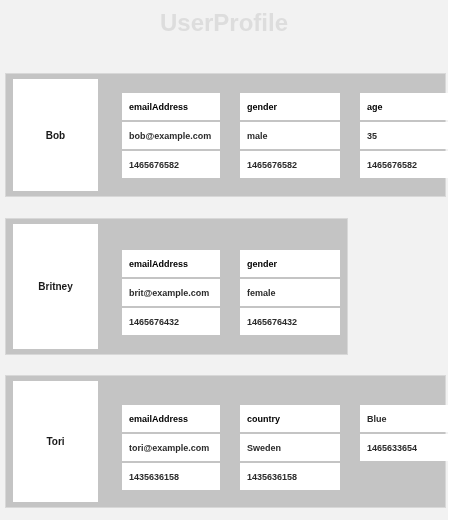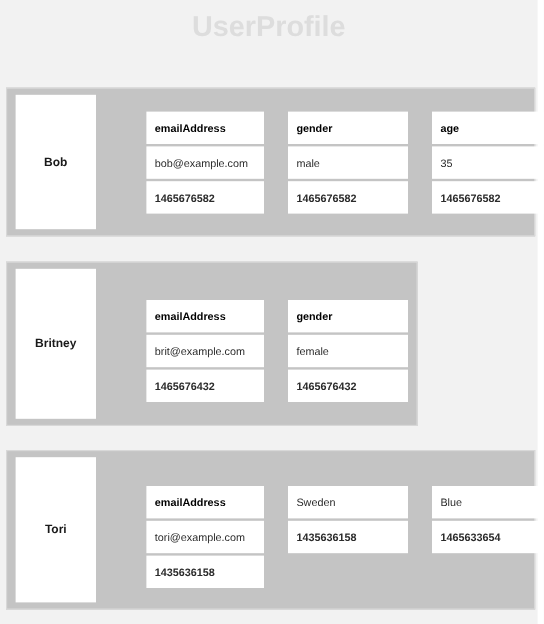--- a/index.html
+++ b/index.html
@@ -44,21 +44,21 @@
     position: absolute;
     background: #c4c4c4;
     border: 1px solid #d8d8d8;
     box-sizing: border-box;
   }
 
   .name-box {
     position: absolute;
     left: 7px;
     top: 5px;
-    width: 67px;
+    width: 85px;
     background: #ffffff;
     display: flex;
     align-items: center;
     justify-content: center;
     font-size: 10px;
     font-weight: bold;
     color: #1a1a1a;
     box-sizing: border-box;
   }
 
@@ -88,21 +88,21 @@
     font-size: 9px;
     color: #222222;
     box-sizing: border-box;
     white-space: nowrap;
     overflow: hidden;
   }
   .cell.header {
     font-weight: bold;
     color: #000000;
   }
-  .cell.value { color: #2b2b2b; }
+  .cell.value { color: #2b2b2b; font-weight: bold; }
   .cell.ts    { color: #2b2b2b; font-weight: bold; }
 
   
   #card-bob     { left: 5px;  top: 73px;  width: 441px; height: 124px; }
   #card-britney { left: 5px;  top: 218px; width: 343px; height: 137px; }
   #card-tori    { left: 5px;  top: 375px; width: 441px; height: 133px; }
 
   #card-bob     .name-box { height: 112px; }
   #card-britney .name-box { height: 125px; }
   #card-tori    .name-box { height: 121px; }
@@ -157,20 +157,21 @@
 
   <div class="card" id="card-tori">
     <div class="name-box">Tori</div>
     <div class="columns">
       <div class="column">
         <div class="cell header">emailAddress</div>
         <div class="cell value">tori@example.com</div>
         <div class="cell ts">1435636158</div>
       </div>
       <div class="column narrow">
+        <div class="cell header">country</div>
         <div class="cell value">Sweden</div>
         <div class="cell ts">1435636158</div>
       </div>
       <div class="column narrow">
         <div class="cell value">Blue</div>
         <div class="cell ts">1465633654</div>
       </div>
     </div>
   </div>
 

